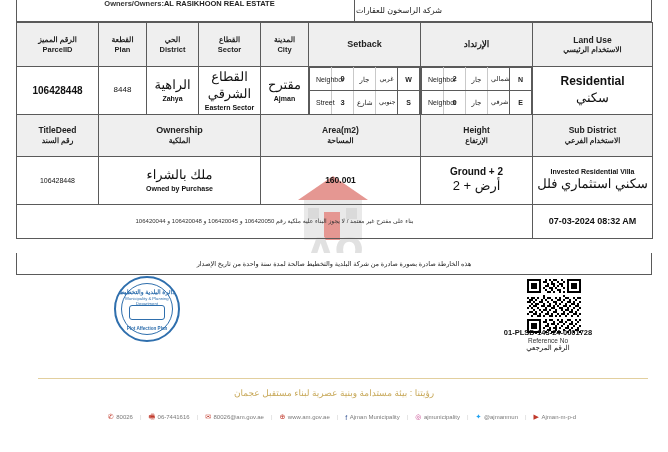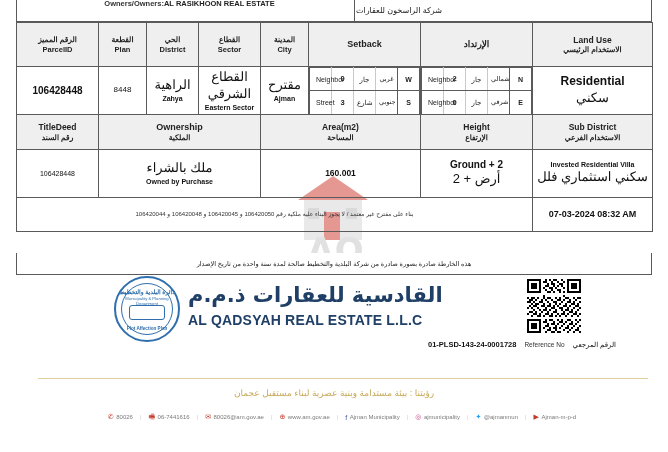--- a/index.html
+++ b/index.html
@@ -175,23 +175,23 @@
     font-size: 14px; font-weight: bold; color:#1f3f66; letter-spacing:0.2px;
   }
 
   
   .qr {
     position:absolute; left: 519px; top: 279px; width: 54px; height: 54px;
     background:#fff;
   }
   .qr svg { display:block; }
   .refline {
-    position:absolute; left: 420px; top: 340px; width: 188px;
+    position:absolute; left: 420px; top: 328px; width: 240px;
     display:flex; align-items:center; justify-content:space-between;
-    font-size: 7px; color:#111;
+    font-size: 7px; color:#111;flex-direction:column;
   }
   .refline .code { font-weight: bold; font-size: 7.5px; }
   .refline .mid { font-size: 6.5px; color:#333; }
   .refline .ar { font-size: 7px; color:#111; direction:rtl; }
 
   
   .footdiv {
     position:absolute; left: 30px; top: 378px; width: 610px;
     border-top: 1px solid #e2cf9e;
   }
@@ -353,21 +353,21 @@
 
       <tr>
         <td class="hdr" style="height:34px">
           <span class="en" style="font-size:8.5px">TitleDeed</span>
           <span class="ar">رقم السند</span>
         </td>
         <td class="hdr" colspan="3" style="height:34px">
           <span class="en" style="font-size:9px">Ownership</span>
           <span class="ar">الملكية</span>
         </td>
-        <td class="hdr" colspan="2" style="height:35px">
+        <td class="hdr" colspan="2" style="height:42px">
           <span class="en" style="font-size:8.5px">Area(m2)</span>
           <span class="ar">المساحة</span>
         </td>
         <td class="hdr" style="height:34px">
           <span class="en" style="font-size:8.5px">Height</span>
           <span class="ar">الإرتفاع</span>
         </td>
         <td class="hdr" style="height:34px">
           <span class="en" style="font-size:8.5px">Sub District</span>
           <span class="ar">الاستخدام الفرعي</span>
@@ -406,22 +406,20 @@
     <div class="notebox" style="top: 253px;">هذه الخارطة صادرة بصورة صادرة من شركة البلدية والتخطيط صالحة لمدة سنة واحدة من تاريخ الإصدار</div>
 
     <div class="stamp">
       <div class="ring"></div>
       <div class="st-ar">دائرة البلدية والتخطيط</div>
       <div class="st-en">Municipality &amp; Planning Department</div>
       <div class="st-mid"></div>
       <div class="st-bot">Plot Affection Plan</div>
     </div>
 
-    <div class="co-ar">القادسية للعقارات ذ.م.م</div>
-    <div class="co-en">AL QADSYAH REAL ESTATE L.L.C</div>
 
     <div class="qr">
       <svg width="54" height="54" viewBox="0 0 27 27" shape-rendering="crispEdges">
         <rect width="27" height="27" fill="#fff"></rect>
         <g fill="#000">
           <rect x="0" y="0" width="7" height="7"></rect>
             <rect x="1" y="1" width="5" height="5" fill="#fff"></rect>
             <rect x="2" y="2" width="3" height="3"></rect>
           <rect x="20" y="0" width="7" height="7"></rect>
             <rect x="21" y="1" width="5" height="5" fill="#fff"></rect>

